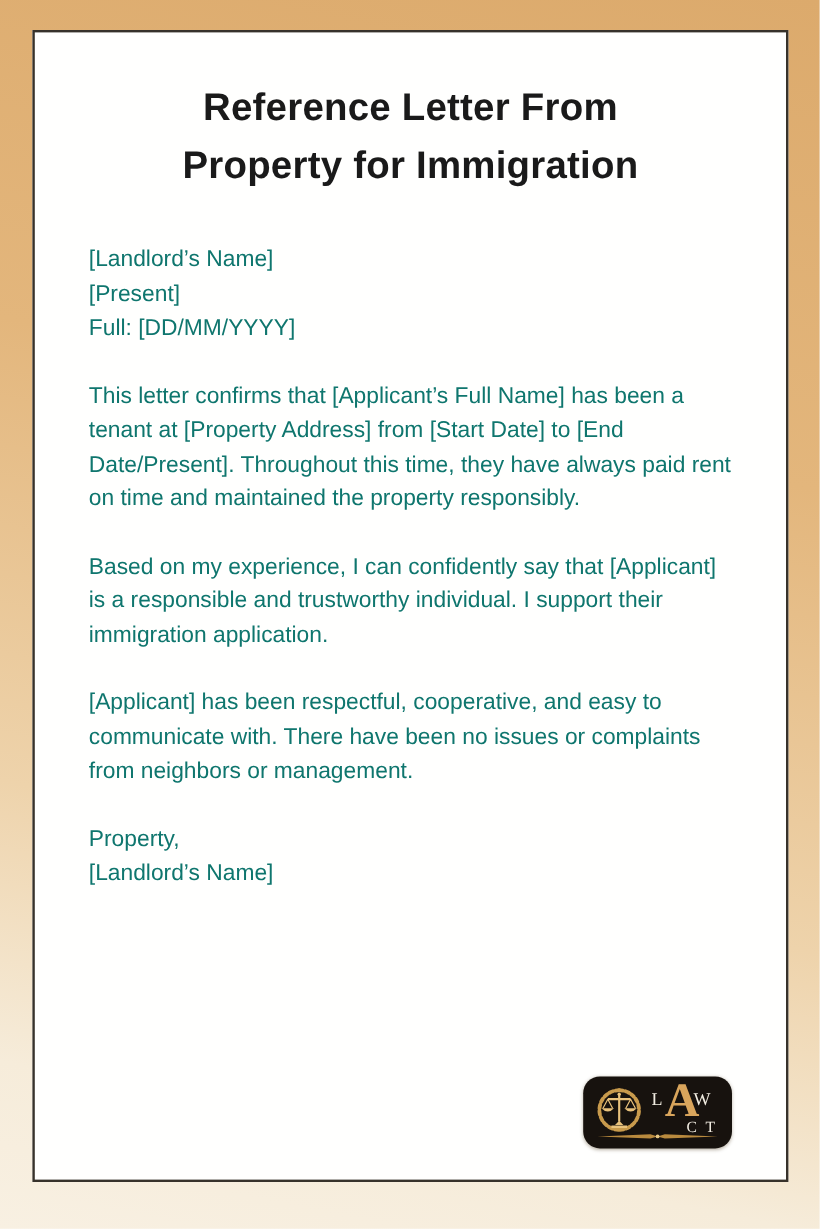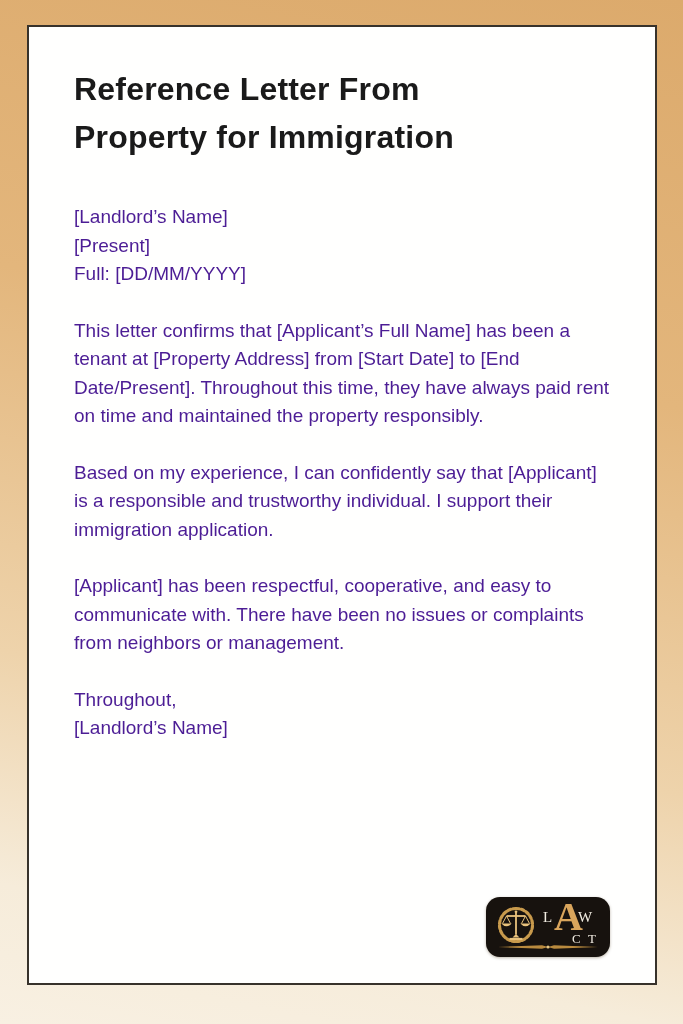--- a/index.html
+++ b/index.html
@@ -21,29 +21,29 @@
     background: #fffffe;
     border: 2px solid #37322b;
     padding: 38px 45px 26px 45px;
     display: flex;
     flex-direction: column;
   }
   .title {
     font-size: 32px;
     font-weight: bold;
     color: #1a1a1a;
-    text-align: left;
+    text-align: center;
     line-height: 1.5;
     margin: 0 0 42px 0;
     letter-spacing: 0.2px;
   }
   .title span { display: block; }
   .body-text {
     font-size: 19px;
-    color: #4c1d95;
+    color: #0f766e;
     line-height: 1.5;
   }
   .block { margin: 0 0 28px 0; }
   .block div { min-height: 28.5px; }
   .logo {
     margin-top: auto;
     align-self: flex-end;
     width: 124px;
     height: 60px;
     background: #17120e;
@@ -95,21 +95,21 @@
     </div>
 
 
     <p class="block">This letter confirms that [Applicant’s Full Name] has been a tenant at [Property Address] from [Start Date] to [End Date/Present]. Throughout this time, they have always paid rent on time and maintained the property responsibly.</p>
 
     <p class="block">Based on my experience, I can confidently say that [Applicant] is a responsible and trustworthy individual. I support their immigration application.</p>
 
     <p class="block">[Applicant] has been respectful, cooperative, and easy to communicate with. There have been no issues or complaints from neighbors or management.</p>
 
     <div class="block">
-      <div>Throughout,</div>
+      <div>Property,</div>
       <div>[Landlord’s Name]</div>
     </div>
 
   </div>
 
   <div class="logo">
     <svg class="emblem" viewBox="0 0 40 40" width="40" height="40">
       <path d="M20,3.5 A16.5,16.5 0 0,0 20,36.5" fill="none" stroke="#c89a4c" stroke-width="3.2" stroke-dasharray="3.1,2.2" stroke-linecap="round"></path>
       <path d="M20,3.5 A16.5,16.5 0 0,1 20,36.5" fill="none" stroke="#c89a4c" stroke-width="3.2" stroke-dasharray="3.1,2.2" stroke-linecap="round"></path>
       <circle cx="20" cy="6.8" r="1.4" fill="#e9c27c"></circle>

